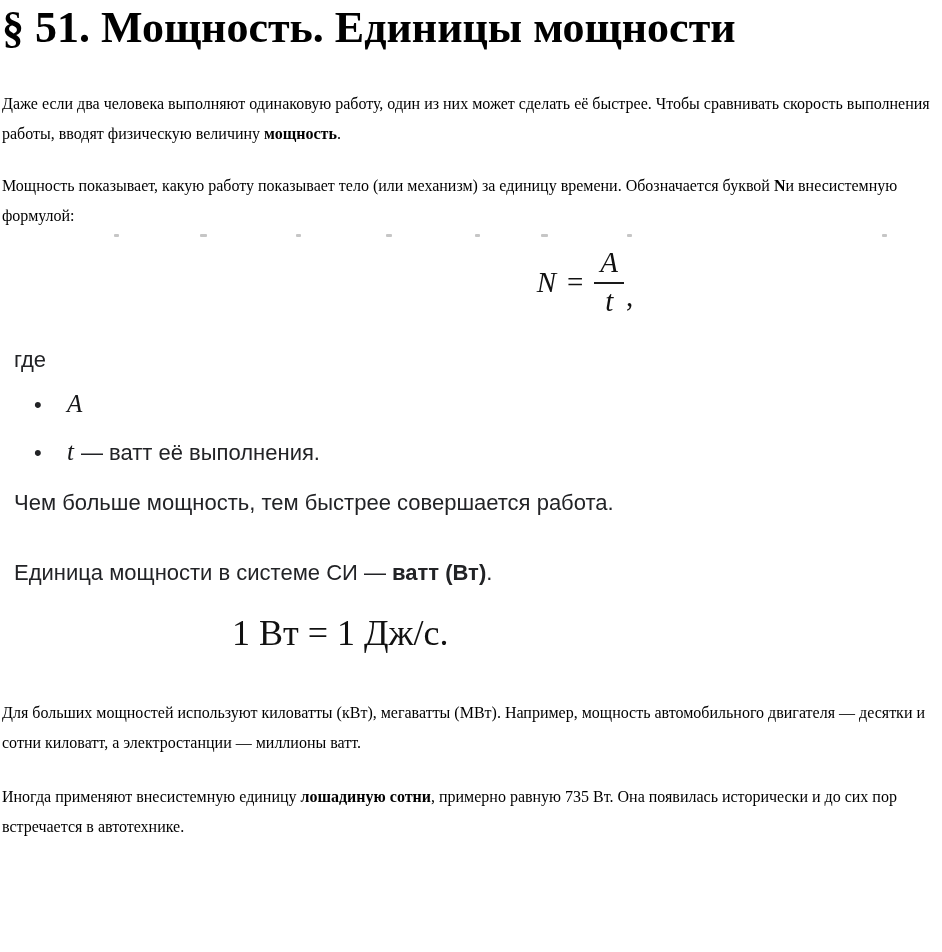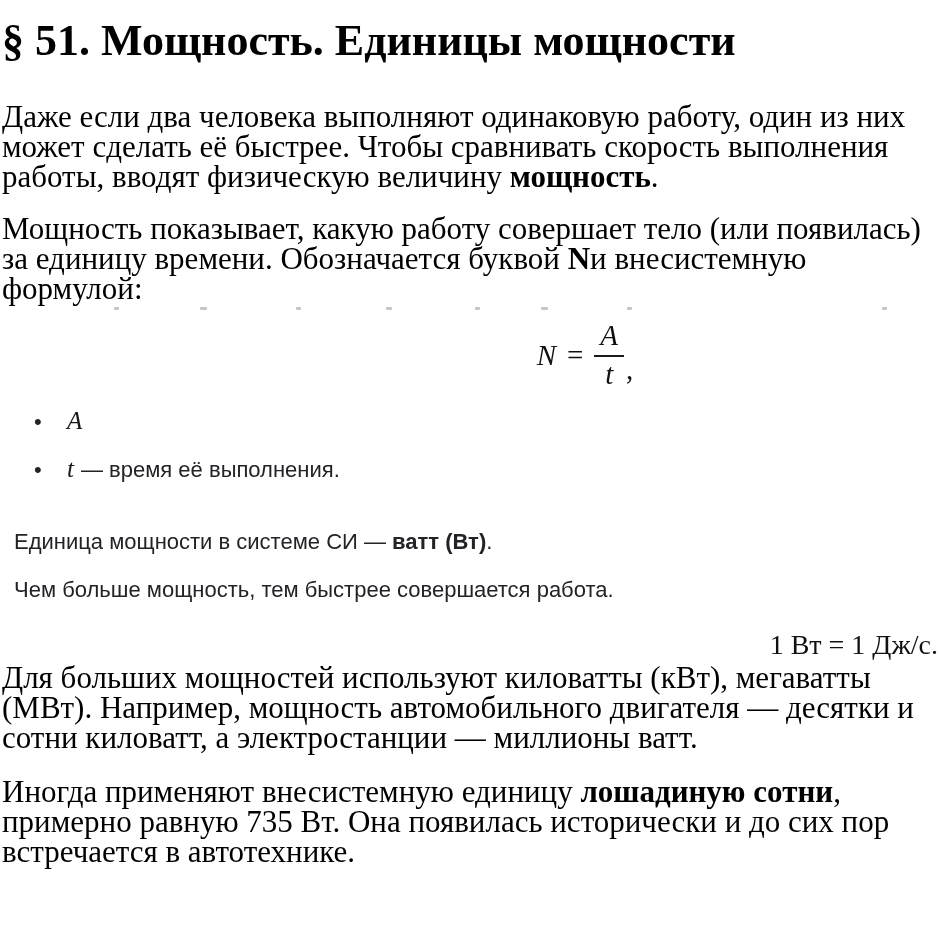--- a/index.html
+++ b/index.html
@@ -14,40 +14,40 @@
   }
   .doc {
     width: 942px;
     height: 952px;
     padding: 0 4px 0 2px;
     position: relative;
   }
   
   .title {
     margin: 0;
-    padding-top: 18px;
+    padding-top: 5px;
     font-family: "Liberation Serif", serif;
     font-weight: bold;
     font-size: 44px;
     line-height: 1.05;
     letter-spacing: 0px;
     color: #000;
   }
   
   .p-serif {
     margin: 0;
     font-family: "Liberation Serif", serif;
-    font-size: 31px;
+    font-size: 16px;
     line-height: 30px;
     color: #000;
   }
   .p-serif b { font-weight: bold; }
   #para-intro-1 { margin-top: 38px; }
   #para-intro-2 { margin-top: 22px; }
-  #para-outro-1 { }
+  #para-outro-1 { margin-top: 52px; }
   #para-outro-2 { margin-top: 24px; }
   
   .artifact-row { position: relative; height: 0; }
   .artifact-row i {
     position: absolute;
     top: 3px;
     width: 5px;
     height: 3px;
     background: #c6c6c6;
     border-radius: 1px;
@@ -73,22 +73,22 @@
   #formula-power { margin-top: 16px; height: 70px; }
   .math { font-family: "Liberation Serif", serif; font-style: italic; }
   .f-eq { margin: 0 11px; font-style: normal; }
   .frac { display: inline-block; text-align: center; }
   .frac .num { display: block; padding: 0 6px 3px; border-bottom: 2px solid #1a1a1a; }
   .frac .den { display: block; padding-top: 1px; }
   .f-comma { align-self: flex-end; margin: 0 0 4px 2px; font-style: normal; }
   #formula-watt {
     margin-top: 26px;
     display: block;
-    text-align: right;
-    font-size: 28px;
+    text-align: left;
+    font-size: 36px;
     height: 34px;
   }
   
   .sans {
     font-family: "Liberation Sans", sans-serif;
     font-size: 22px;
     line-height: 26px;
     color: #222326;
   }
   .sans b { font-weight: bold; }
@@ -123,21 +123,21 @@
 </style>
 </head>
 <body>
 
 <div class="doc">
 
   <h1 class="title">§ 51. Мощность. Единицы мощности</h1>
 
   <p class="p-serif" id="para-intro-1"><span>Даже если два человека выполняют одинаковую работу, один из них может сделать её быстрее. Чтобы сравнивать скорость выполнения работы, вводят физическую величину </span><b>мощность</b><span>.</span></p>
 
-  <p class="p-serif" id="para-intro-2"><span>Мощность показывает, какую работу совершает тело (или появилась) за единицу времени. Обозначается буквой </span><b>N</b><span>и внесистемную формулой:</span></p>
+  <p class="p-serif" id="para-intro-2"><span>Мощность показывает, какую работу показывает тело (или механизм) за единицу времени. Обозначается буквой </span><b>N</b><span>и внесистемную формулой:</span></p>
 
   <div class="artifact-row">
       <i></i>
       <i></i>
       <i></i>
       <i></i>
       <i></i>
       <i></i>
       <i></i>
       <i></i>
@@ -146,36 +146,37 @@
   <div class="formula" id="formula-power">
     <span class="math">N</span>
     <span class="f-eq">=</span>
     <span class="frac">
       <span class="num math">A</span>
       <span class="den math">t</span>
     </span>
     <span class="f-comma">,</span>
   </div>
 
+  <div class="sans sans-block" id="where-label">где</div>
 
   <ul class="where-list">
     <li>
       <span class="bullet-dot">•</span>
       <span class="math where-sym">A</span>
     </li>
     <li>
       <span class="bullet-dot">•</span>
       <span class="math where-sym">t</span>
-      <span class="sans">— время её выполнения.</span>
+      <span class="sans">— ватт её выполнения.</span>
     </li>
   </ul>
 
+  <p class="sans sans-block" id="para-more-power">Чем больше мощность, тем быстрее совершается работа.</p>
+
   <p class="sans sans-block" id="para-si-unit"><span>Единица мощности в системе СИ — </span><b>ватт (Вт)</b><span>.</span></p>
-
-  <p class="sans sans-block" id="para-more-power">Чем больше мощность, тем быстрее совершается работа.</p>
 
 
   <div class="formula" id="formula-watt"><span>1 Вт = 1 Дж/с.</span></div>
 
   <p class="p-serif" id="para-outro-1">Для больших мощностей используют киловатты (кВт), мегаватты (МВт). Например, мощность автомобильного двигателя — десятки и сотни киловатт, а электростанции — миллионы ватт.</p>
 
   <p class="p-serif" id="para-outro-2"><span>Иногда применяют внесистемную единицу </span><b>лошадиную сотни</b><span>, примерно равную 735 Вт. Она появилась исторически и до сих пор встречается в автотехнике.</span></p>
 
 </div>
 

